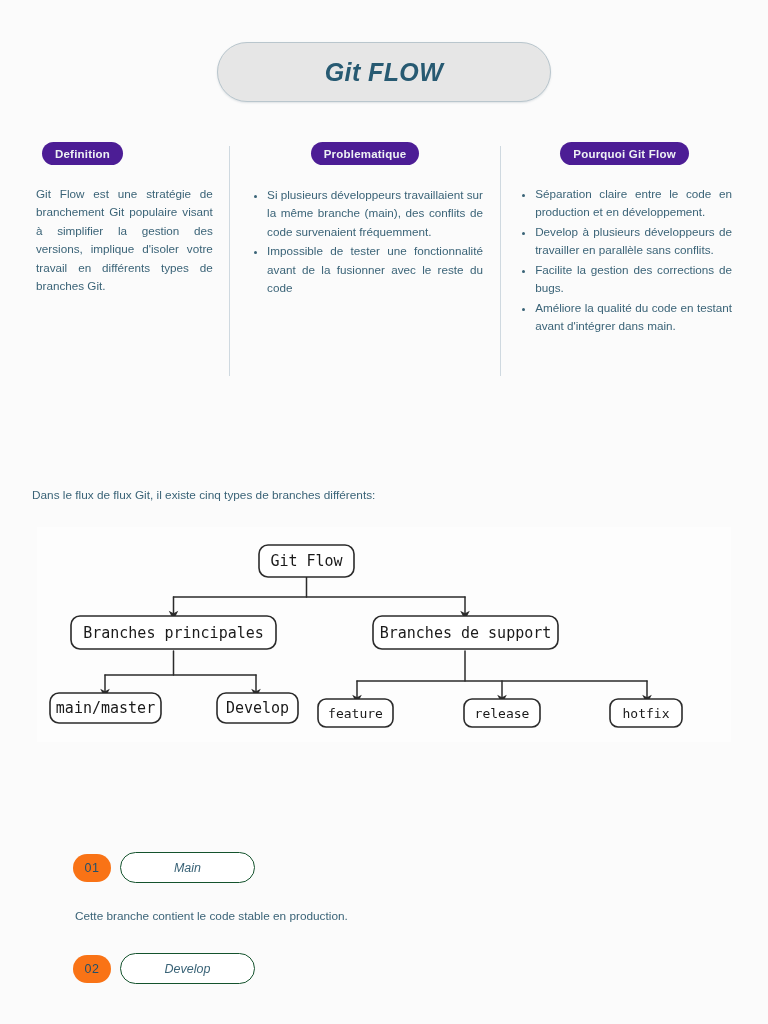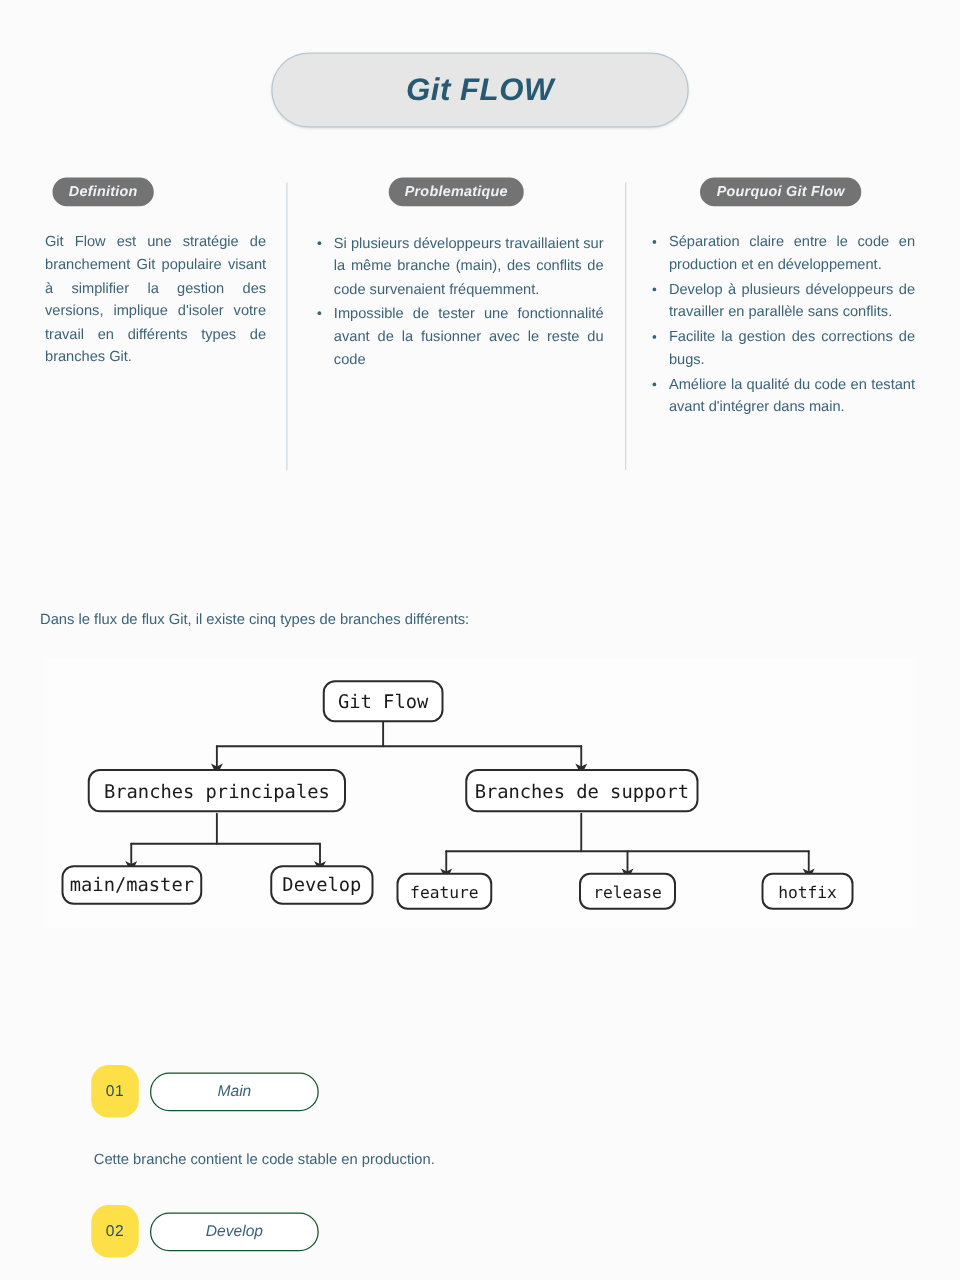--- a/index.html
+++ b/index.html
@@ -61,27 +61,26 @@
     height: 230px;
     margin-top: 4px;
   }
   .col-2 { width: 248px; }
   .col-3 { width: 226px; }
 
   .pill-head {
     display: inline-flex;
     align-items: center;
     justify-content: center;
-    background: #737373;
+    background: #4c1d95;
     color: #eef2f4;
     border-radius: 14px;
     height: 23px;
     padding: 0 13px;
     font-size: 11.5px;
-    font-style: italic;
     font-weight: bold;
     letter-spacing: 0.2px;
     margin-bottom: 20px;
   }
   .col-1 .pill-head { margin-left: 6px; }
   .col-2 .head-row { display: flex; justify-content: center; }
   .col-3 .head-row { display: flex; justify-content: center; }
 
   .body-text {
     font-size: 11.7px;
@@ -130,23 +129,23 @@
     margin-top: 110px;
     padding-left: 73px;
   }
   .branch-row {
     display: flex;
     align-items: center;
     gap: 9px;
   }
   .num-badge {
     width: 38px;
-    height: 42px;
+    height: 28px;
     border-radius: 14px;
-    background: #fde047;
+    background: #f97316;
     color: #23506a;
     display: flex;
     align-items: center;
     justify-content: center;
     font-size: 12.5px;
     letter-spacing: 0.5px;
   }
   .branch-pill {
     width: 135px;
     height: 31px;

